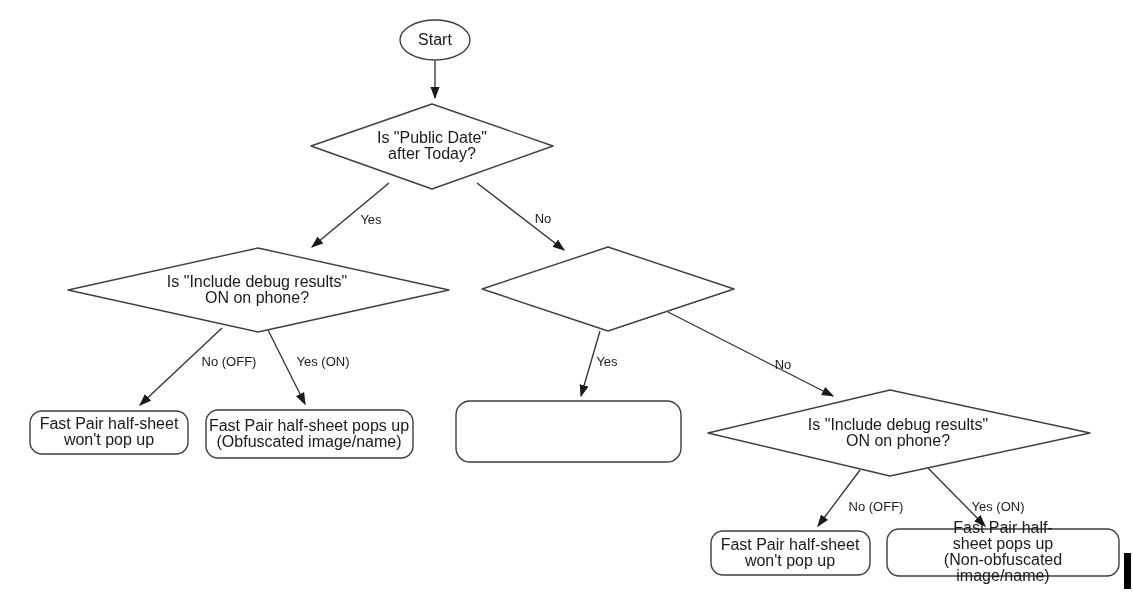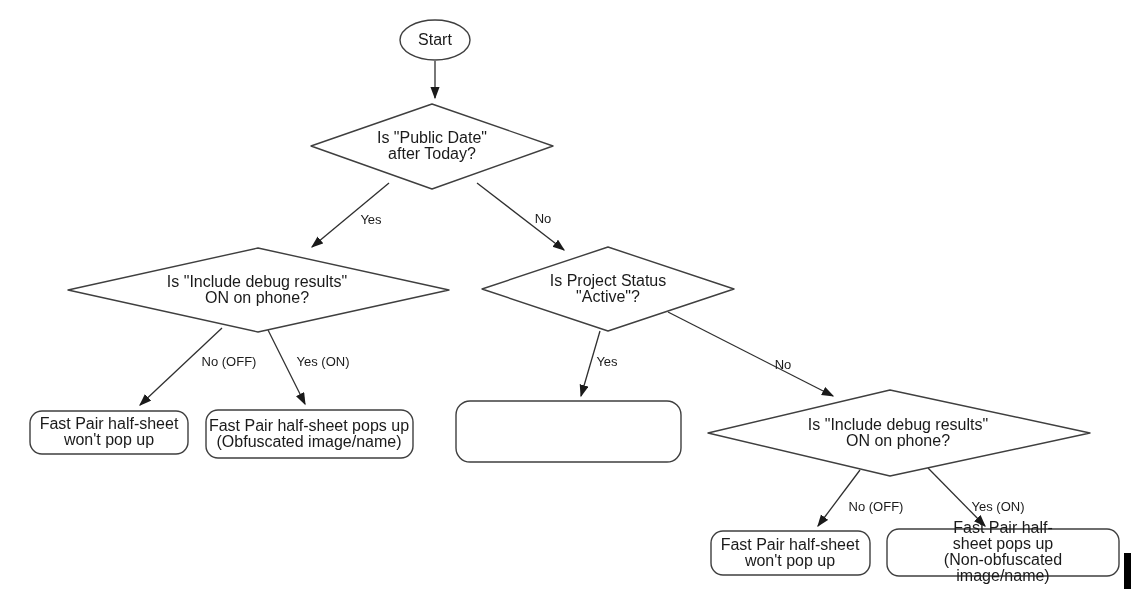--- a/index.html
+++ b/index.html
@@ -66,22 +66,20 @@
     <rect class="shape" x="887" y="529" width="232" height="47" rx="12" ry="12"></rect>
 
     <rect x="1124" y="553" width="7" height="36" fill="#000000"></rect>
   </svg>
 
   <div class="lbl" style="left:435px; top:40px;">Start</div>
   <div class="lbl" style="left:432px; top:146px;">Is "Public Date"
 after Today?</div>
   <div class="lbl" style="left:257px; top:290px;">Is "Include debug results"
 ON on phone?</div>
-  <div class="lbl" style="left:608px; top:289px;">Is Project Status
-"Active"?</div>
   <div class="lbl" style="left:898px; top:433px;">Is "Include debug results"
 ON on phone?</div>
   <div class="lbl" style="left:109px; top:432px;">Fast Pair half-sheet
 won't pop up</div>
   <div class="lbl" style="left:309px; top:434px;">Fast Pair half-sheet pops up
 (Obfuscated image/name)</div>
   <div class="lbl" style="left:790px; top:553px;">Fast Pair half-sheet
 won't pop up</div>
   <div class="lbl" style="left:1003px; top:552px;">Fast Pair half-sheet pops up
 (Non-obfuscated image/name)</div>

